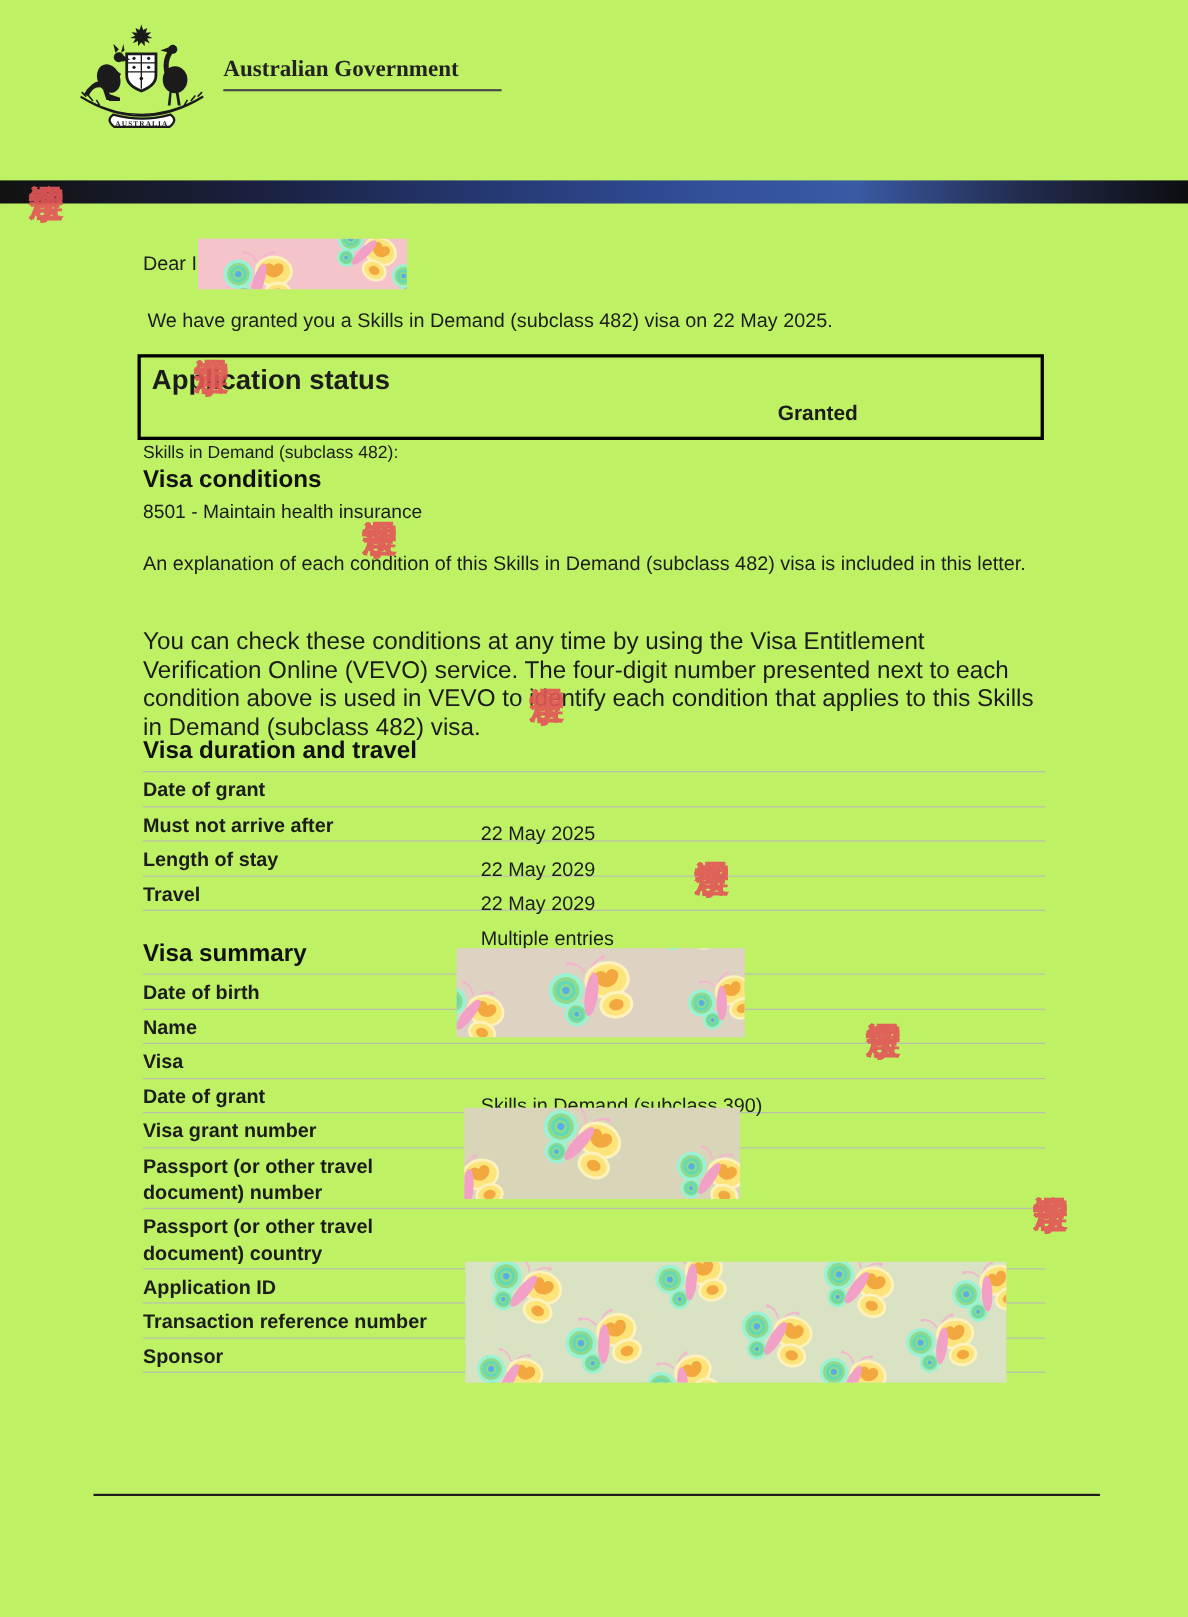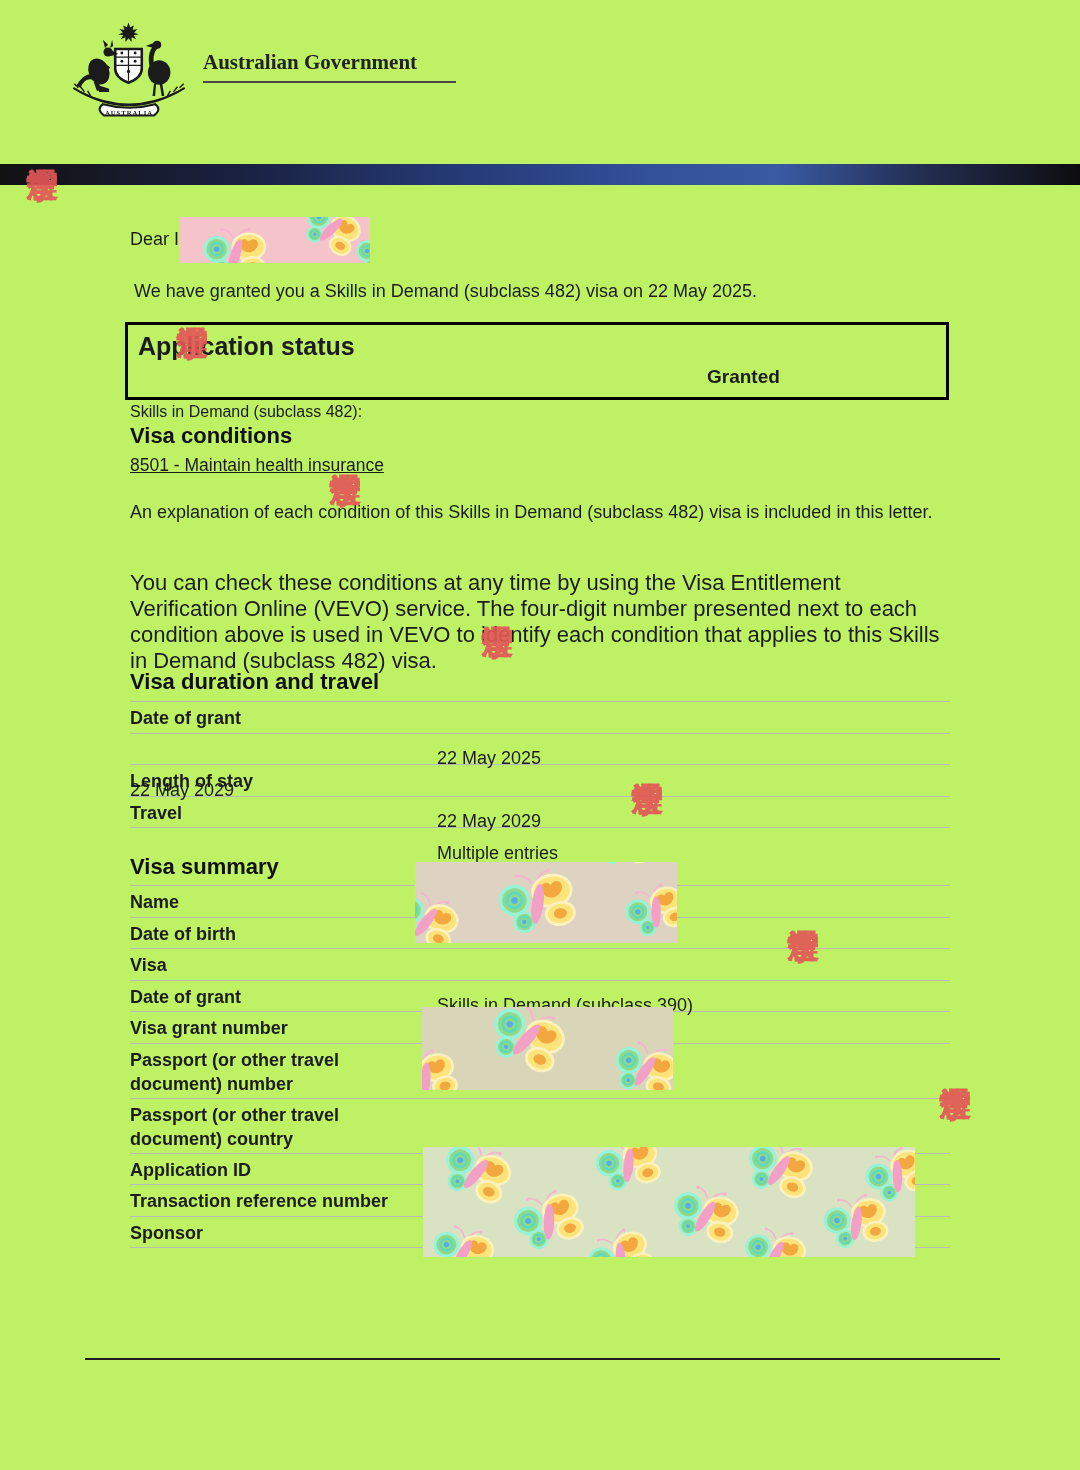--- a/index.html
+++ b/index.html
@@ -19,21 +19,21 @@
   
   .greeting{position:absolute;left:130px;top:229px;font-size:18px;}
   .intro{position:absolute;left:134px;top:281px;font-size:18px;white-space:nowrap;}
   .status-box{position:absolute;left:125px;top:322px;width:818px;height:72px;
     border:3px solid #000;}
   .status-title{position:absolute;left:10px;top:7px;font-size:25px;font-weight:bold;}
   .status-item{position:absolute;left:2px;top:41px;font-size:16px;margin-top:37px;}
   .status-value{position:absolute;left:579px;top:41px;font-size:19px;font-weight:bold;}
   .h-section{position:absolute;font-size:22px;font-weight:bold;color:#111;}
   .h-conditions{left:130px;top:423px;}
-  .cond-line{position:absolute;left:130px;top:455px;font-size:17.5px;text-decoration:underline;}
+  .cond-line{position:absolute;left:130px;top:455px;font-size:17.5px;}
   .para1{position:absolute;left:130px;top:499px;width:806px;font-size:18px;line-height:26px;}
   .para2{position:absolute;left:130px;top:570px;width:820px;font-size:22px;line-height:26px;}
   .h-duration{left:130px;top:669px;}
   .h-summary{left:130px;top:854px;}
   
   .tbl{position:absolute;left:130px;width:820px;border-top:1.5px solid #b9b9b9;}
   .tbl-duration{top:701px;}
   .tbl-summary{top:885px;}
   .trow{display:flex;border-bottom:1.5px solid #b9b9b9;box-sizing:border-box;}
   .trow.h31{height:31.5px;}
@@ -154,40 +154,41 @@
   <div class="para1">An explanation of each condition of this Skills in Demand (subclass 482) visa is included in this letter.</div>
   <div class="para2">You can check these conditions at any time by using the Visa Entitlement Verification Online (VEVO) service. The four-digit number presented next to each condition above is used in VEVO to identify each condition that applies to this Skills in Demand (subclass 482) visa.</div>
 
   <div class="h-section h-duration">Visa duration and travel</div>
   <div class="tbl tbl-duration">
     <div class="trow h31">
       <div class="tlabel">Date of grant</div>
       <div class="tvalue">22 May 2025</div>
     </div>
     <div class="trow h31">
+      <div class="tlabel">Must not arrive after</div>
       <div class="tvalue">22 May 2029</div>
     </div>
     <div class="trow h31">
       <div class="tlabel">Length of stay</div>
       <div class="tvalue">22 May 2029</div>
     </div>
     <div class="trow h31">
       <div class="tlabel">Travel</div>
       <div class="tvalue">Multiple entries</div>
     </div>
   </div>
 
   <div class="h-section h-summary">Visa summary</div>
   <div class="tbl tbl-summary">
     <div class="trow h31">
+      <div class="tlabel">Date of birth</div>
+      <div class="tvalue"></div>
+    </div>
+    <div class="trow h31">
       <div class="tlabel">Name</div>
-      <div class="tvalue"></div>
-    </div>
-    <div class="trow h31">
-      <div class="tlabel">Date of birth</div>
       <div class="tvalue"></div>
     </div>
     <div class="trow h31">
       <div class="tlabel">Visa</div>
       <div class="tvalue">Skills in Demand (subclass 390)</div>
     </div>
     <div class="trow h31">
       <div class="tlabel">Date of grant</div>
       <div class="tvalue">22 May 2025</div>
     </div>

